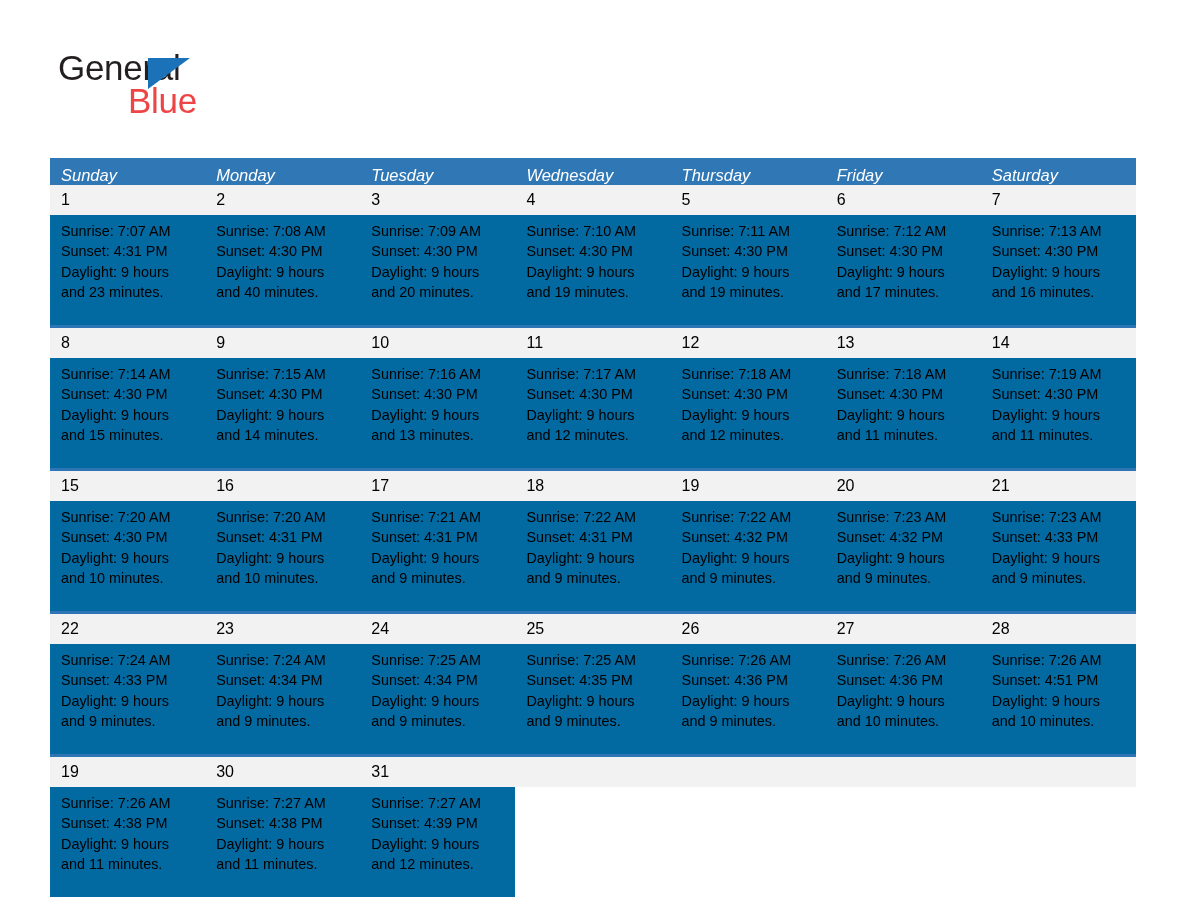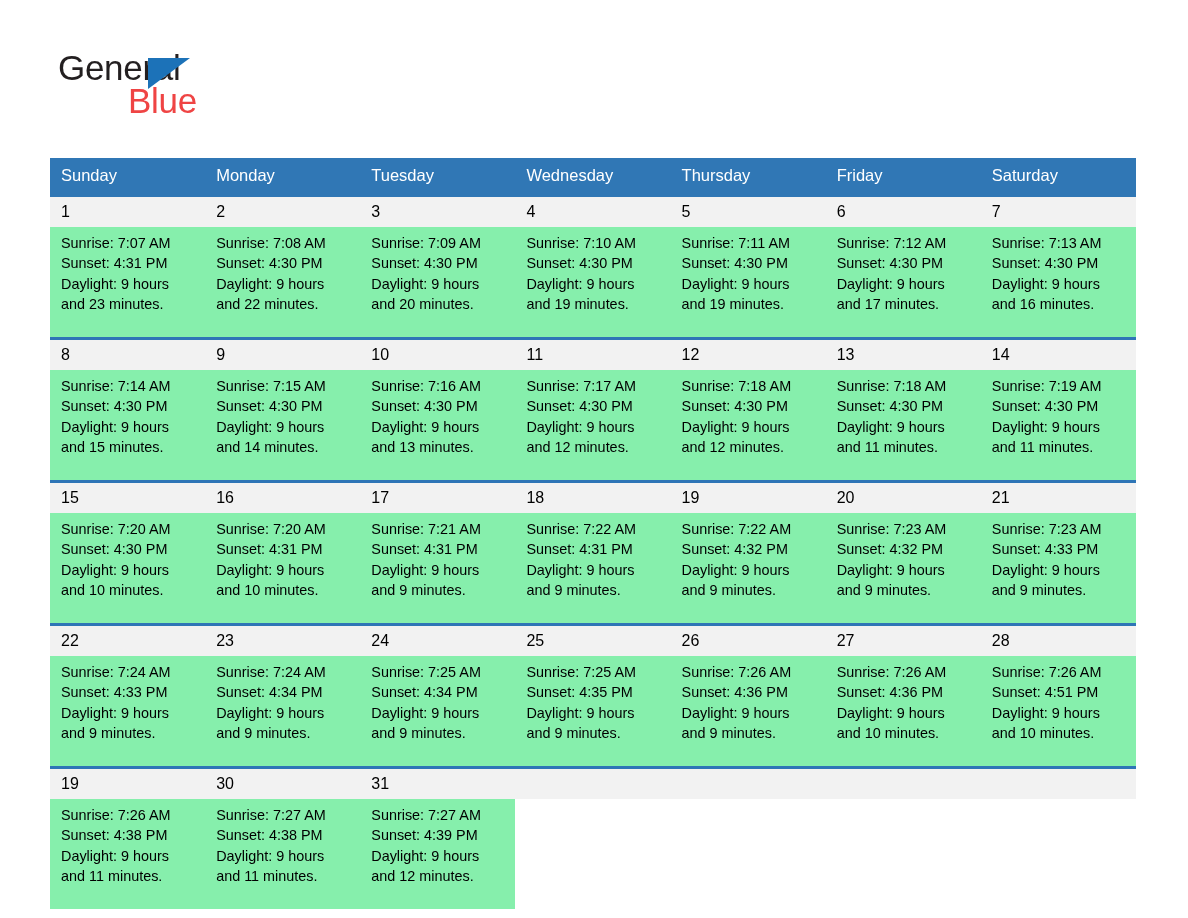--- a/index.html
+++ b/index.html
@@ -105,41 +105,42 @@
     table-layout: fixed;
   }
   .cal-table col { width: 155.14px; }
 
   thead th {
     background: #3077b5;
     color: #ffffff;
     font-size: 16.5px;
     font-weight: normal;
     text-align: left;
-    padding: 8px 0 12px 11px;
+    padding: 8px 0 0 11px;
     height: 17px;
     vertical-align: middle;
     border: none;
+    font-style: italic;
   }
 
   tbody tr.date-row td {
     background: #f2f2f2;
     border-top: 3px solid #2e75b6;
     font-size: 16px;
     color: #000000;
     padding: 4px 0 5px 11px;
     vertical-align: top;
     height: 21px;
     line-height: 21px;
   }
   tbody tr.date-row.first-week td {
     border-top: none;
   }
   tbody tr.info-row td {
-    background: #86efac;
+    background: #0369a1;
     font-size: 14.4px;
     color: #000000;
     padding: 6px 8px 16px 11px;
     vertical-align: top;
     line-height: 20.3px;
     height: 88px;
   }
   tbody tr.info-row td .line {
     display: block;
     white-space: nowrap;
@@ -200,21 +201,21 @@
           <td>
             <span class="line">Sunrise: 7:07 AM</span>
             <span class="line">Sunset: 4:31 PM</span>
             <span class="line">Daylight: 9 hours</span>
             <span class="line">and 23 minutes.</span>
           </td>
           <td>
             <span class="line">Sunrise: 7:08 AM</span>
             <span class="line">Sunset: 4:30 PM</span>
             <span class="line">Daylight: 9 hours</span>
-            <span class="line">and 22 minutes.</span>
+            <span class="line">and 40 minutes.</span>
           </td>
           <td>
             <span class="line">Sunrise: 7:09 AM</span>
             <span class="line">Sunset: 4:30 PM</span>
             <span class="line">Daylight: 9 hours</span>
             <span class="line">and 20 minutes.</span>
           </td>
           <td>
             <span class="line">Sunrise: 7:10 AM</span>
             <span class="line">Sunset: 4:30 PM</span>

